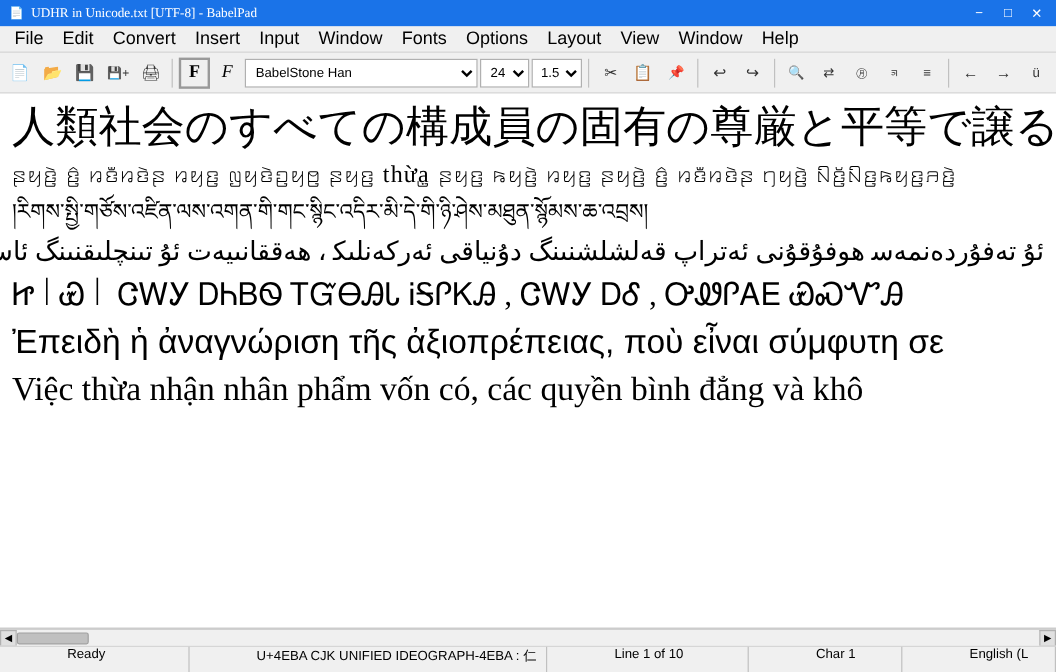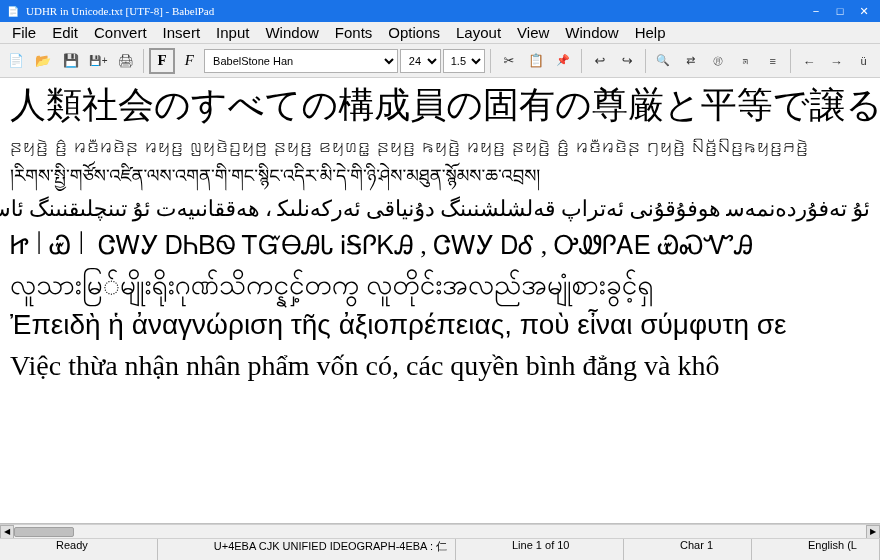--- a/index.html
+++ b/index.html
@@ -228,25 +228,24 @@
   <button class="toolbar-btn" title="Lines" style="font-size:11px">≡</button>
   <div class="toolbar-separator"></div>
   <button class="toolbar-btn" title="Back">←</button>
   <button class="toolbar-btn" title="Forward">→</button>
   <button class="toolbar-btn" title="Special" style="font-size:11px">ü</button>
 </div>
 
 <div class="main-area">
   <div class="text-content">
     <span class="text-line line1">人類社会のすべての構成員の固有の尊厳と平等で譲ること0</span>
-    <span class="text-line line2">ꤔꤟꤢꤧ꤬ ꤢꤨ꤬ ꤙꤢꤪꤙꤢꤧꤔ ꤙꤟꤢ꤬ ꤜꤟꤢꤧꤑꤟꤥ꤬ ꤔꤟꤢ꤬ ꤕꤟꤛꤢ꤭ ꤔꤟꤢ꤬ ꤒꤟꤢꤧ꤬ ꤙꤟꤢ꤬ ꤔꤟꤢꤧ꤬ ꤢꤨ꤬ ꤙꤢꤪꤙꤢꤧꤔ ꤚꤟꤢꤧ꤬ ꤡꤢꤩ꤬ꤡꤢ꤬ꤒꤟꤢ꤬ꤏꤢꤧ꤬</span>
+    <span class="text-line line2">ꤔꤟꤢꤧ꤬ ꤢꤨ꤬ ꤙꤢꤪꤙꤢꤧꤔ ꤙꤟꤢ꤬ ꤜꤟꤢꤧꤑꤟꤥ꤬ ꤔꤟꤢ꤬ thừa꤭ ꤔꤟꤢ꤬ ꤒꤟꤢꤧ꤬ ꤙꤟꤢ꤬ ꤔꤟꤢꤧ꤬ ꤢꤨ꤬ ꤙꤢꤪꤙꤢꤧꤔ ꤚꤟꤢꤧ꤬ ꤡꤢꤩ꤬ꤡꤢ꤬ꤒꤟꤢ꤬ꤏꤢꤧ꤬</span>
     <span class="text-line line3">།རིགས་སྤྱི་གཙོས་འཛིན་ལས་འགན་གི་གང་སྙིང་འདིར་མི་དེ་གི་ཉི་ཤེས་མཐུན་སྙོམས་ཆ་འབྲས།</span>
     <span class="text-line line4">ﺋﯘ ﺗﻪﻓﯘﺭﺩﻩﻧﻤﻪﺳ ﻫﻮﻓﯘﻗﯘﻧﻰ ﺋﻪﺗﺮﺍﭖ ﻗﻪﻟﺸﻠﺸﻨﯩﻨﮓ ﺩﯗﻧﻴﺎﻗﻰ ﺋﻪﺭﻛﻪﻧﻠﯩﻜ ، ﻫﻪﻗﻘﺎﻧﯩﻴﻪﺕ ﺋﯘ ﺗﯩﻨﭽﻠﯩﻘﻨﯩﻨﮓ ﺋﺎﺳﺎﺳﻰ ﺋﯩﻜﻪﻧﻠﯩﻜﻰ</span>
     <span class="text-line line5">Ꮵ꒐Ꮿ꒐ ᏣᎳᎩ ᎠᏂᏴᏫ ᎢᏳᎾᎯᏓ ᎥᎦᎵᏦᎯ , ᏣᎳᎩ ᎠᎴ , ᎤᏪᎵᎪᎬ ᏯᏍᏉᎯ</span>
-    <span class="text-line line6">လူသားမြ်မျိုးရိုးဂုဏ်သိကင္နှင့်တကွ လူတိုင်းအလည်အမျုံစားခွင့်ရှ</span>
     <span class="text-line line7">Ἐπειδὴ ἡ ἀναγνώριση τῆς ἀξιοπρέπειας, ποὺ εἶναι σύμφυτη σε</span>
     <span class="text-line line8">Việc thừa nhận nhân phẩm vốn có, các quyền bình đẳng và khô</span>
   </div>
 </div>
 
 <div class="hscrollbar">
   <div class="hscrollbar-arrow">◀</div>
   <div class="hscrollbar-track">
     <div class="hscrollbar-thumb"></div>
   </div>

